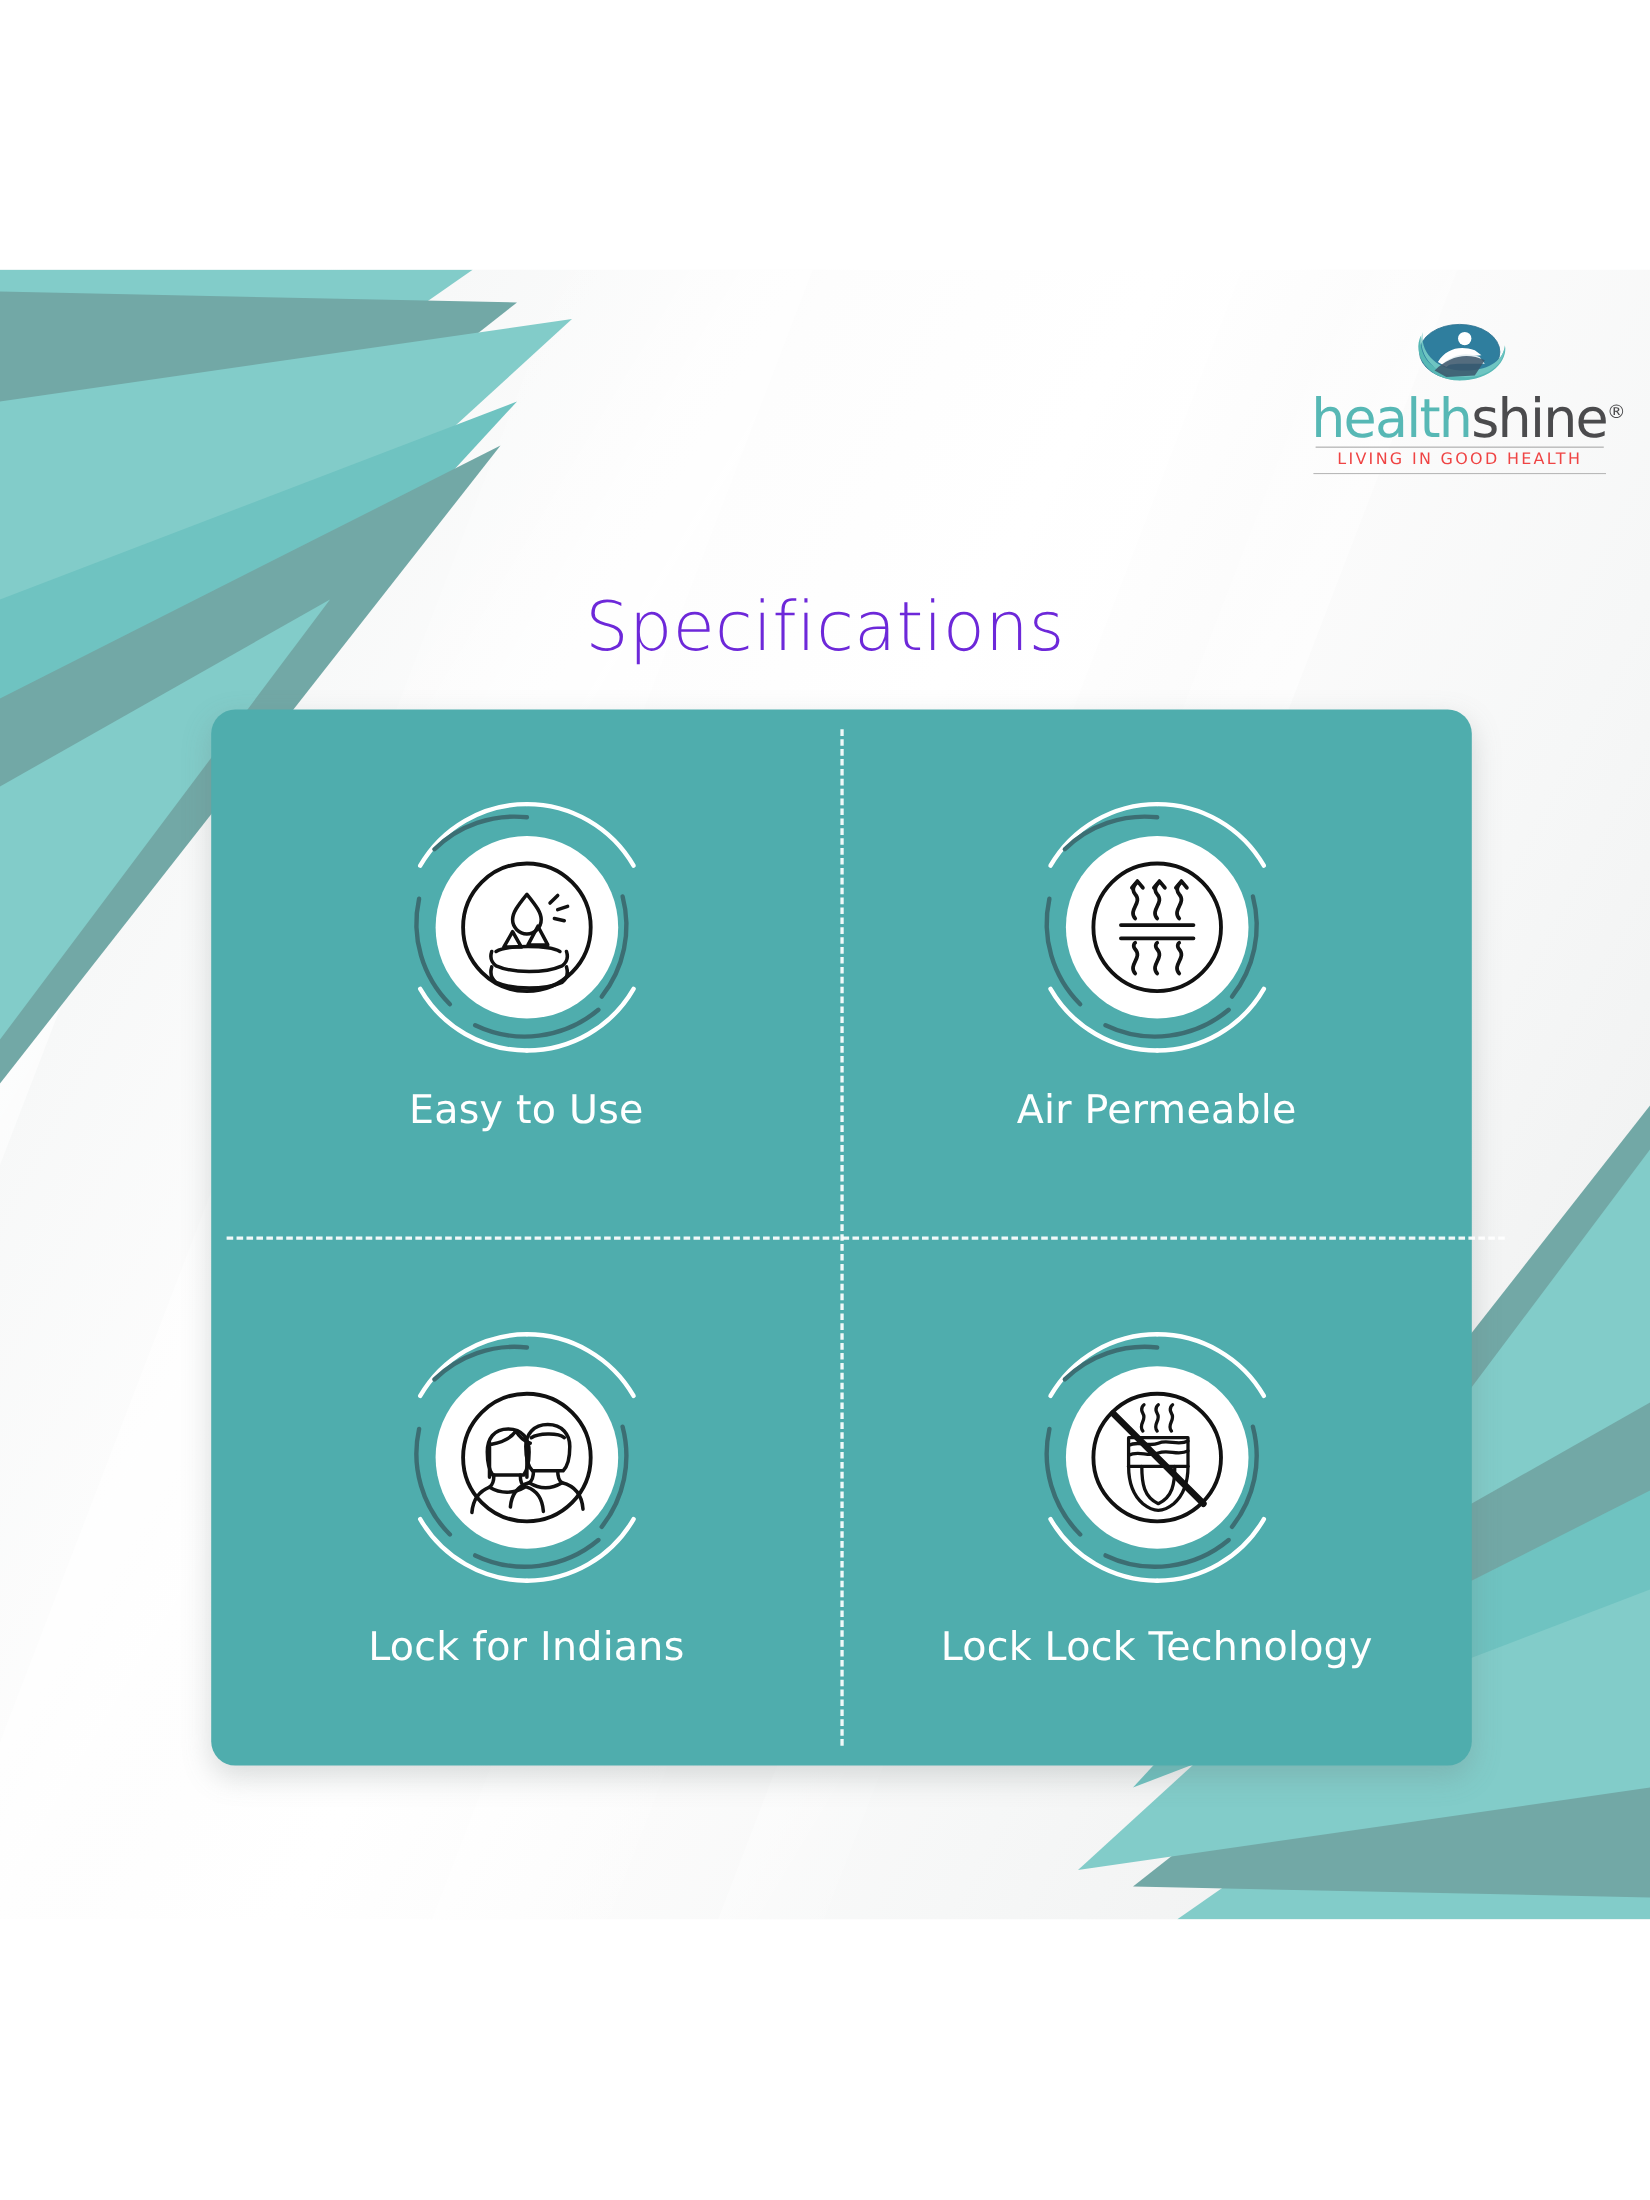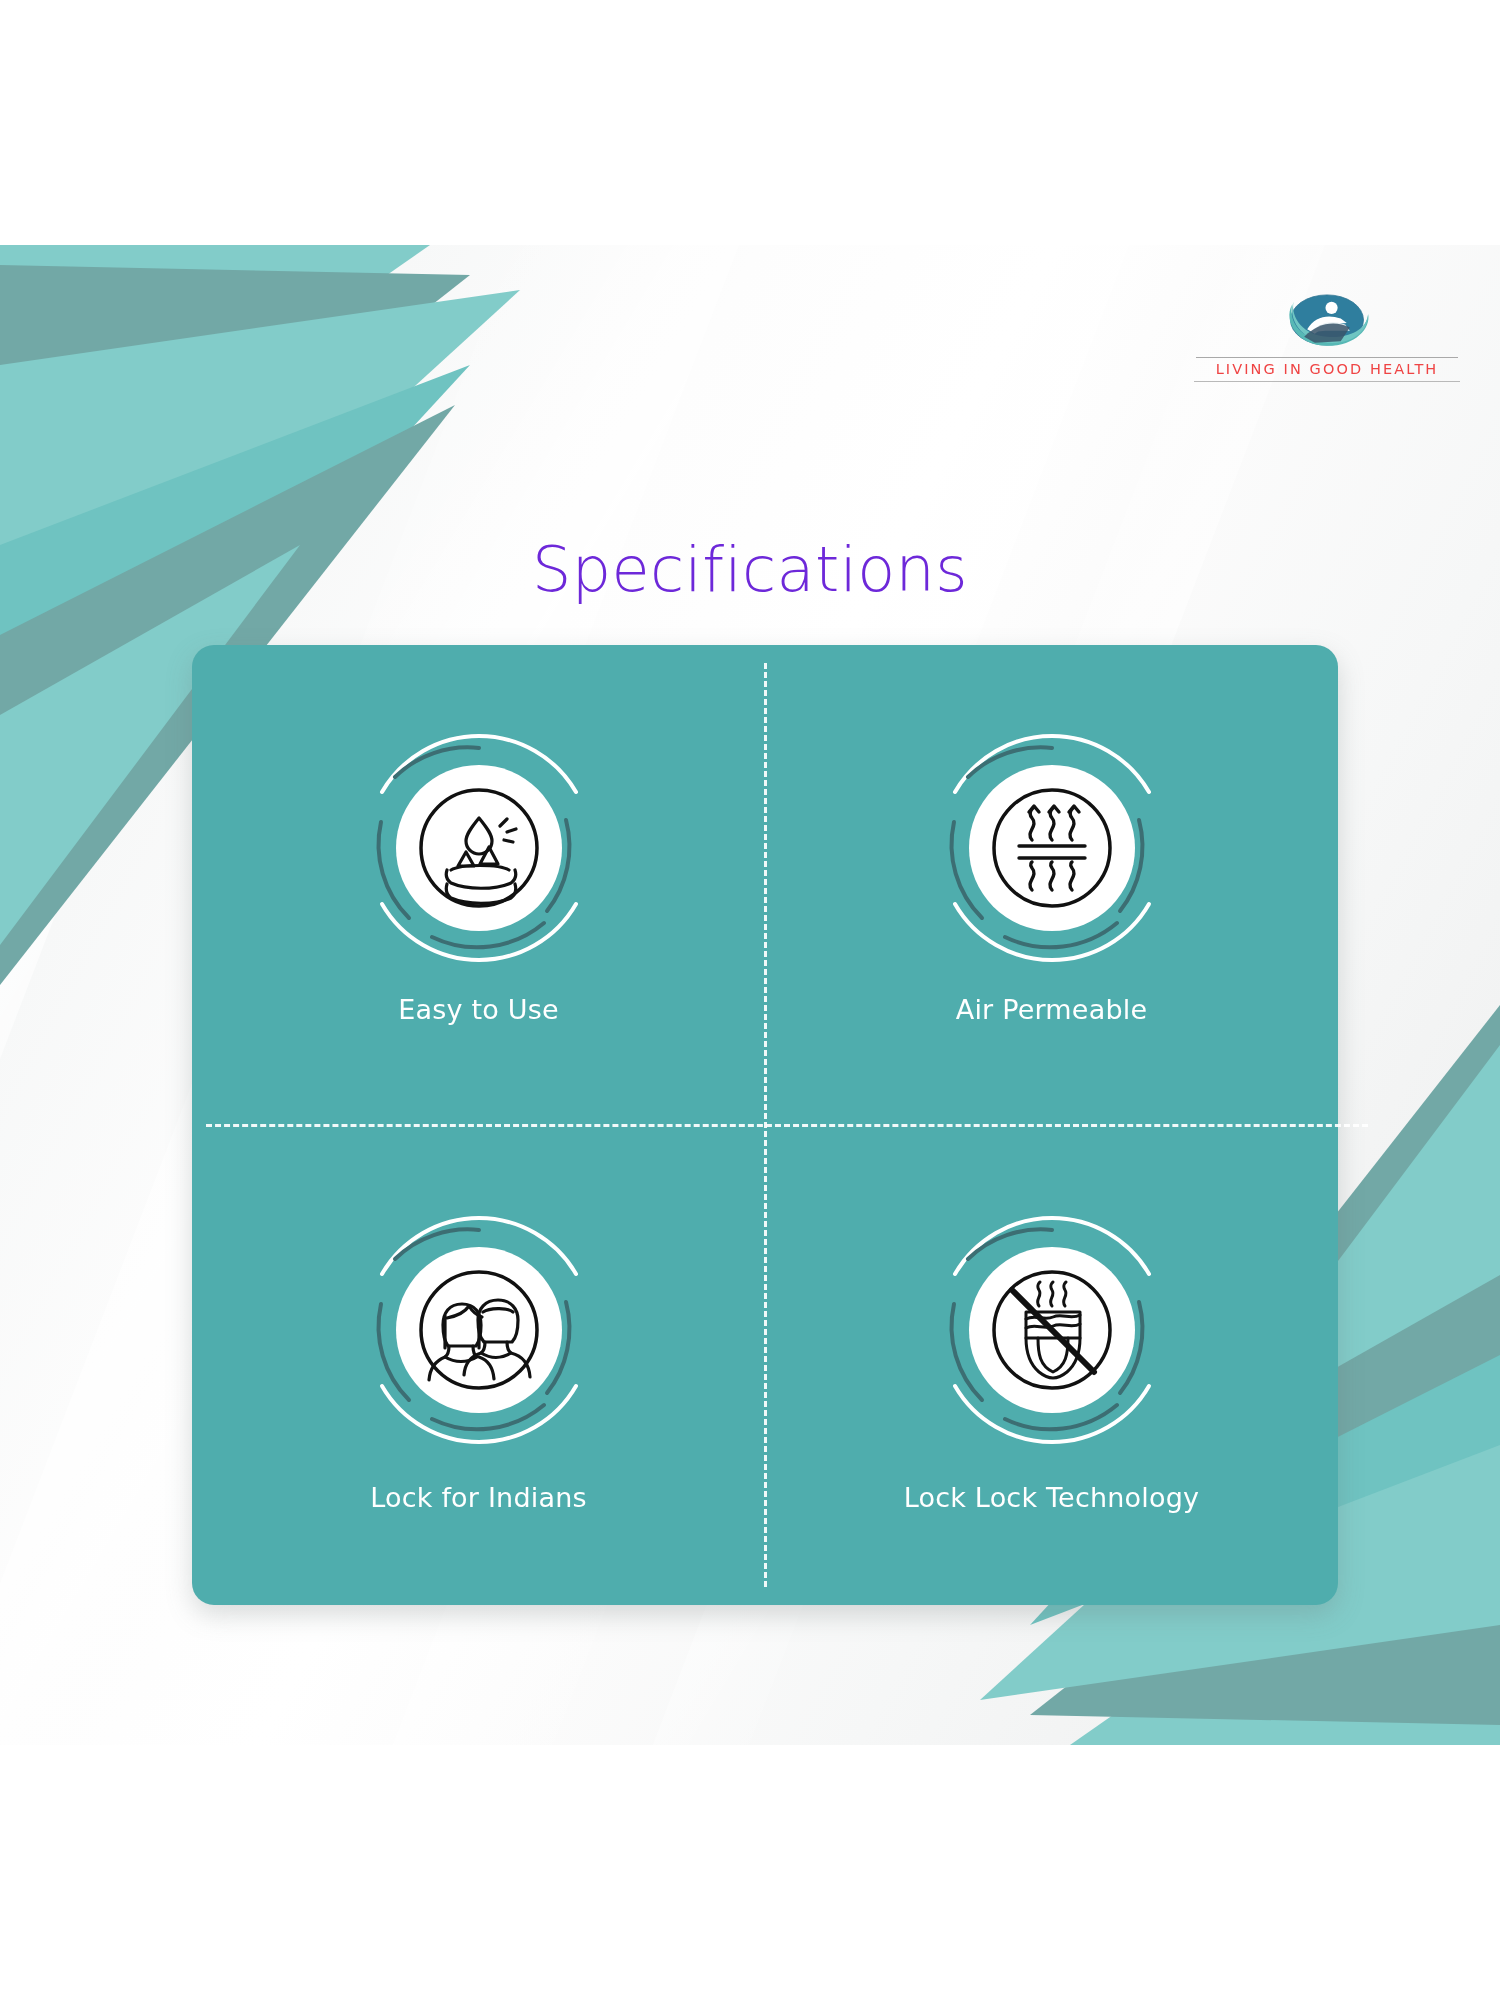--- a/index.html
+++ b/index.html
@@ -179,21 +179,21 @@
     height: 236px;
     position: relative;
   }
   .badge svg { display: block; width: 236px; height: 236px; }
 
   .cell-label {
     margin-top: 28px;
     color: #ffffff;
     font-family: "DejaVu Sans", sans-serif;
     font-weight: 400;
-    font-size: 27px;
+    font-size: 36px;
     letter-spacing: 0.2px;
     text-align: center;
     white-space: nowrap;
   }
   .cell.r2 .cell-label { margin-top: 34px; }
 </style>
 </head>
 <body>
 
 <div id="page">
@@ -230,20 +230,21 @@
       <svg id="logo-mark" viewBox="0 0 120 92">
         <ellipse cx="60" cy="46" rx="48" ry="33" fill="#2f7e9e"></ellipse>
         <ellipse cx="60" cy="46" rx="48" ry="33" fill="none" stroke="#2a7190" stroke-width="1"></ellipse>
         <path d="M14 26 C2 48 22 80 60 80 C98 80 118 56 114 38 C112 58 92 72 60 72 C26 72 10 50 14 26 Z" fill="#57b8b5"></path>
         <path d="M16 22 C8 44 26 74 62 76 C96 78 114 58 114 40 C110 60 88 70 60 68 C30 66 12 44 16 22 Z" fill="#6ec5c2"></path>
         <circle cx="66" cy="30" r="8" fill="#ffffff"></circle>
         <path d="M34 58 C44 42 60 38 78 44 L86 50 L60 52 L44 64 Z" fill="#ffffff"></path>
         <path d="M38 62 C52 48 68 46 84 52 L90 60 L58 60 Z" fill="#e6eff2"></path>
         <path d="M30 68 C48 50 70 46 90 56 L78 74 L44 76 Z" fill="#39556a" opacity="0.85"></path>
       </svg>
+      <div id="logo-word"><span class="w1">health</span><span class="w2">shine</span><span class="reg">®</span></div>
       <div id="logo-rule"></div>
       <div id="logo-tag">LIVING IN GOOD HEALTH</div>
       <div id="logo-rule2"></div>
     </div>
 
     <h1 id="heading">Specifications</h1>
 
     <div id="card">
       <div id="grid">
 

